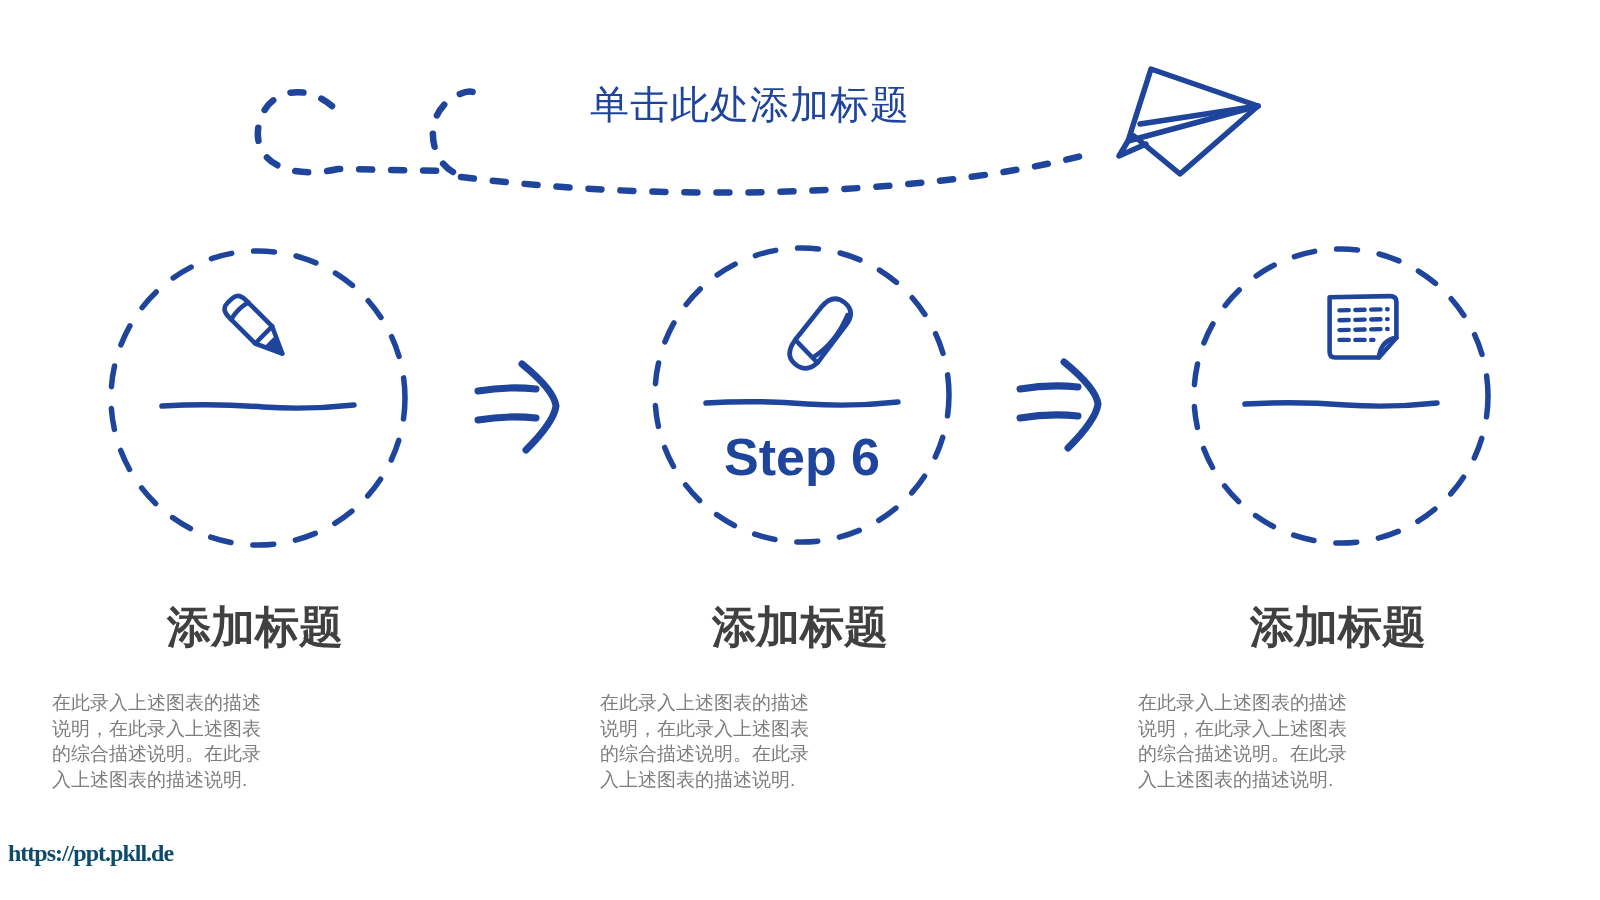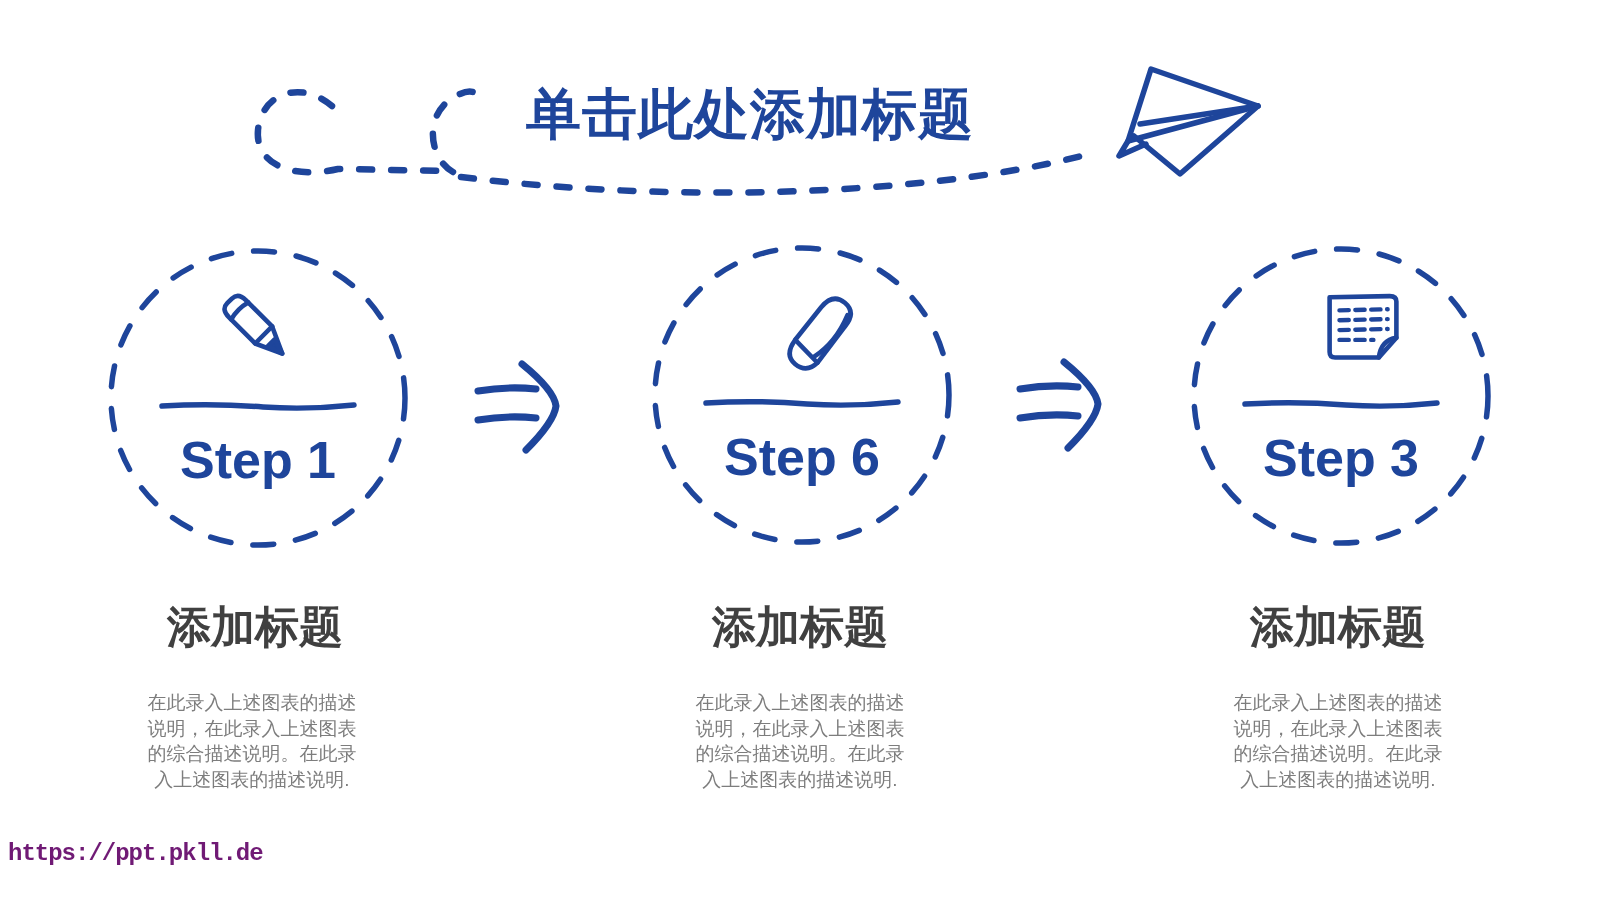--- a/index.html
+++ b/index.html
@@ -3,45 +3,45 @@
 <meta charset="utf-8">
 <style>
   html,body{margin:0;padding:0;background:#ffffff;}
   .slide{
     position:relative;width:1600px;height:900px;background:#ffffff;overflow:hidden;
     font-family:"Liberation Sans","DejaVu Sans",sans-serif;
   }
   .abs{position:absolute;}
   .slide-title{
     left:450px;top:78px;width:600px;text-align:center;
-    font-size:55px;font-weight:700;color:#1e459b;letter-spacing:1px;
+    font-size:39px;font-weight:400;color:#1e459b;letter-spacing:1px;
     cursor:default;white-space:nowrap;
   }
   .step-group{width:306px;height:306px;}
   .step-group svg.circle-svg{position:absolute;left:0;top:0;}
   .icon-wrap{position:absolute;top:40px;left:50%;transform:translateX(-50%);}
   .icon-wrap.shift-r{transform:translateX(calc(-50% + 22px));}
   .underline-wrap{position:absolute;top:154px;left:50%;transform:translateX(-50%);}
   .step-label{
     position:absolute;top:186px;width:100%;text-align:center;
     font-size:52px;line-height:58px;font-weight:700;color:#1e459b;
   }
   .col-heading{
     top:598px;width:400px;text-align:center;
     font-size:44px;font-weight:700;color:#404040;
   }
   .col-desc{
-    top:690px;width:400px;text-align:center;
+    top:690px;width:400px;text-align:left;
     font-size:19px;line-height:25.5px;color:#7d7d7d;
     white-space:pre-line;
   }
   .watermark{
     left:8px;top:840px;
-    font-family:Liberation Mono, monospace;
-    font-size:24px;letter-spacing:-1px;color:#701a75;font-weight:700;
+    font-family:Liberation Serif, serif;
+    font-size:24px;letter-spacing:-1px;color:#0c4a6e;font-weight:700;
   }
   svg .ink{stroke:#1e459b;fill:none;stroke-linecap:round;stroke-linejoin:round;}
 </style>
 </head>
 <body>
 
 <div class="slide">
 
   <svg class="abs" style="left:240px;top:56px;" width="1050" height="150" viewBox="0 0 1050 150">
     <g class="ink" stroke-width="6.5" stroke-dasharray="13 19">
@@ -71,21 +71,20 @@
           <path d="M36,48 L58,48"></path>
           <path d="M42.5,58 L47,72 L51.5,58 Z" fill="#1e459b"></path>
         </g>
       </svg>
     </div>
     <div class="underline-wrap">
       <svg width="200" height="16" viewBox="0 0 200 16">
         <path class="ink" stroke-width="5.5" d="M4,7 Q55,4 105,8 Q150,11 196,6"></path>
       </svg>
     </div>
-    <div class="step-label">Step 1</div>
   </div>
 
   <svg class="abs" style="left:470px;top:360px;" width="120" height="94" viewBox="0 0 120 94">
     <g class="ink" stroke-width="7">
       <path d="M8,31 Q38,26 66,29"></path>
       <path d="M8,60 Q38,55 66,58"></path>
       <path d="M52,4 Q84,30 86,46 Q84,62 56,90"></path>
     </g>
   </svg>
 
@@ -134,21 +133,20 @@
             <path d="M26,52 L57,52"></path>
           </g>
         </g>
       </svg>
     </div>
     <div class="underline-wrap">
       <svg width="200" height="16" viewBox="0 0 200 16">
         <path class="ink" stroke-width="5.5" d="M4,7 Q55,4 105,8 Q150,11 196,6"></path>
       </svg>
     </div>
-    <div class="step-label">Step 3</div>
   </div>
 
   <div class="abs col-heading" style="left:55px;">添加标题</div>
   <div class="abs col-heading" style="left:600px;">添加标题</div>
   <div class="abs col-heading" style="left:1138px;">添加标题</div>
 
   <div class="abs col-desc" style="left:52px;">在此录入上述图表的描述
 说明，在此录入上述图表
 的综合描述说明。在此录
 入上述图表的描述说明.</div>

